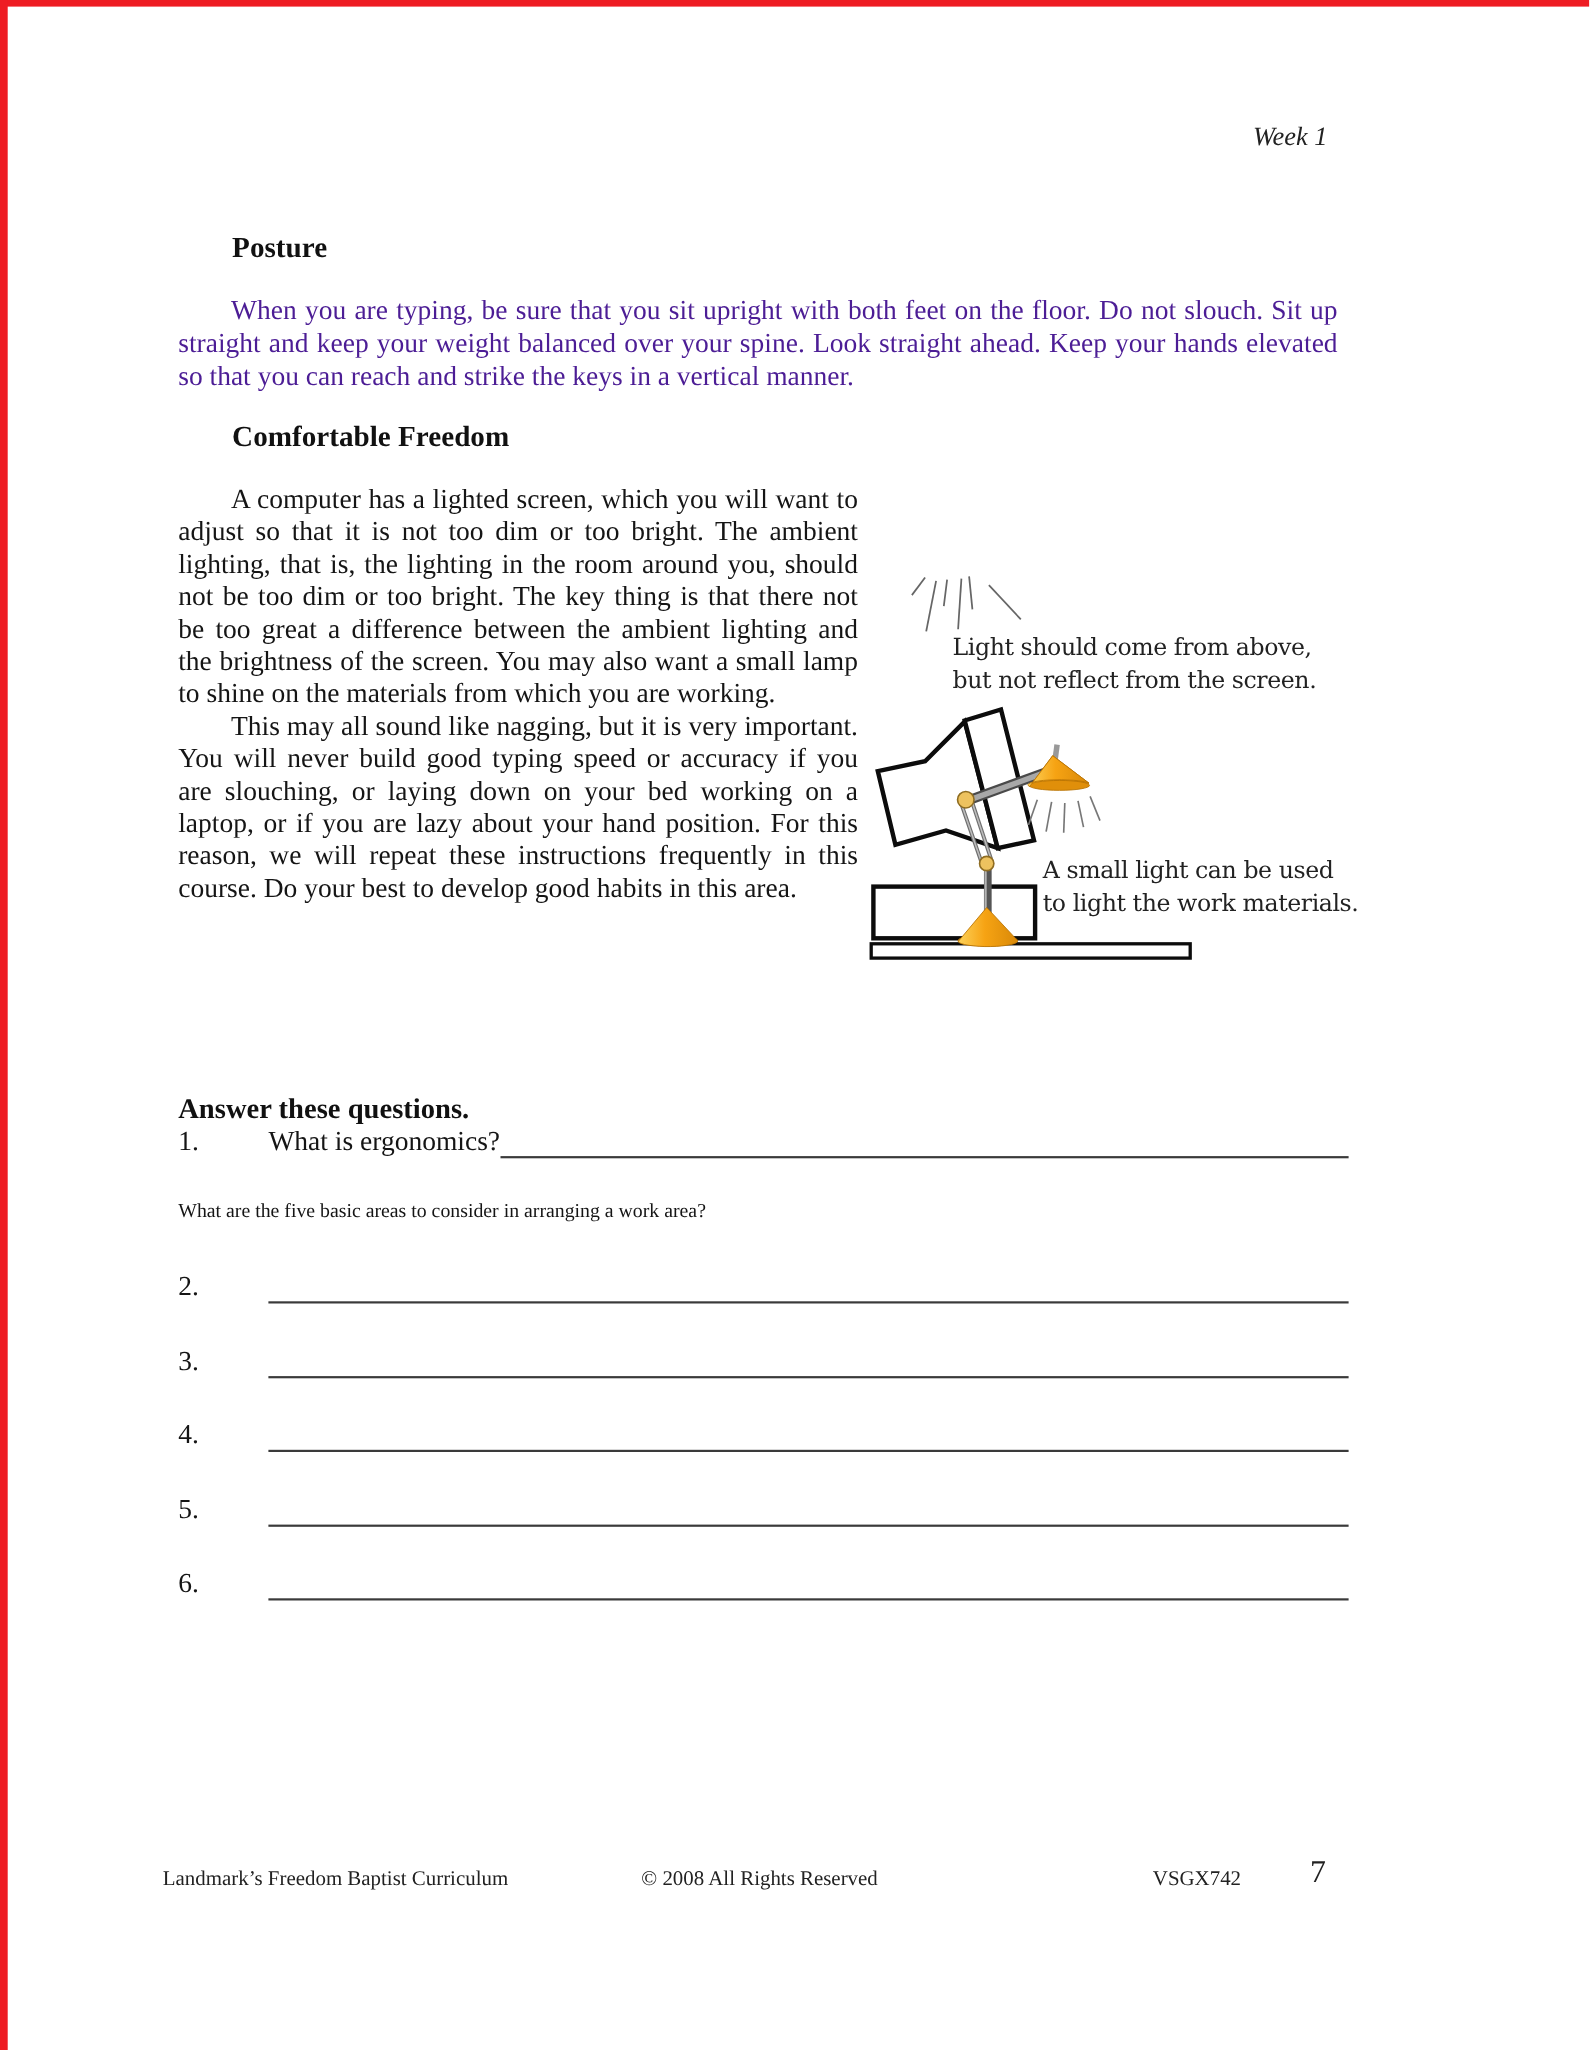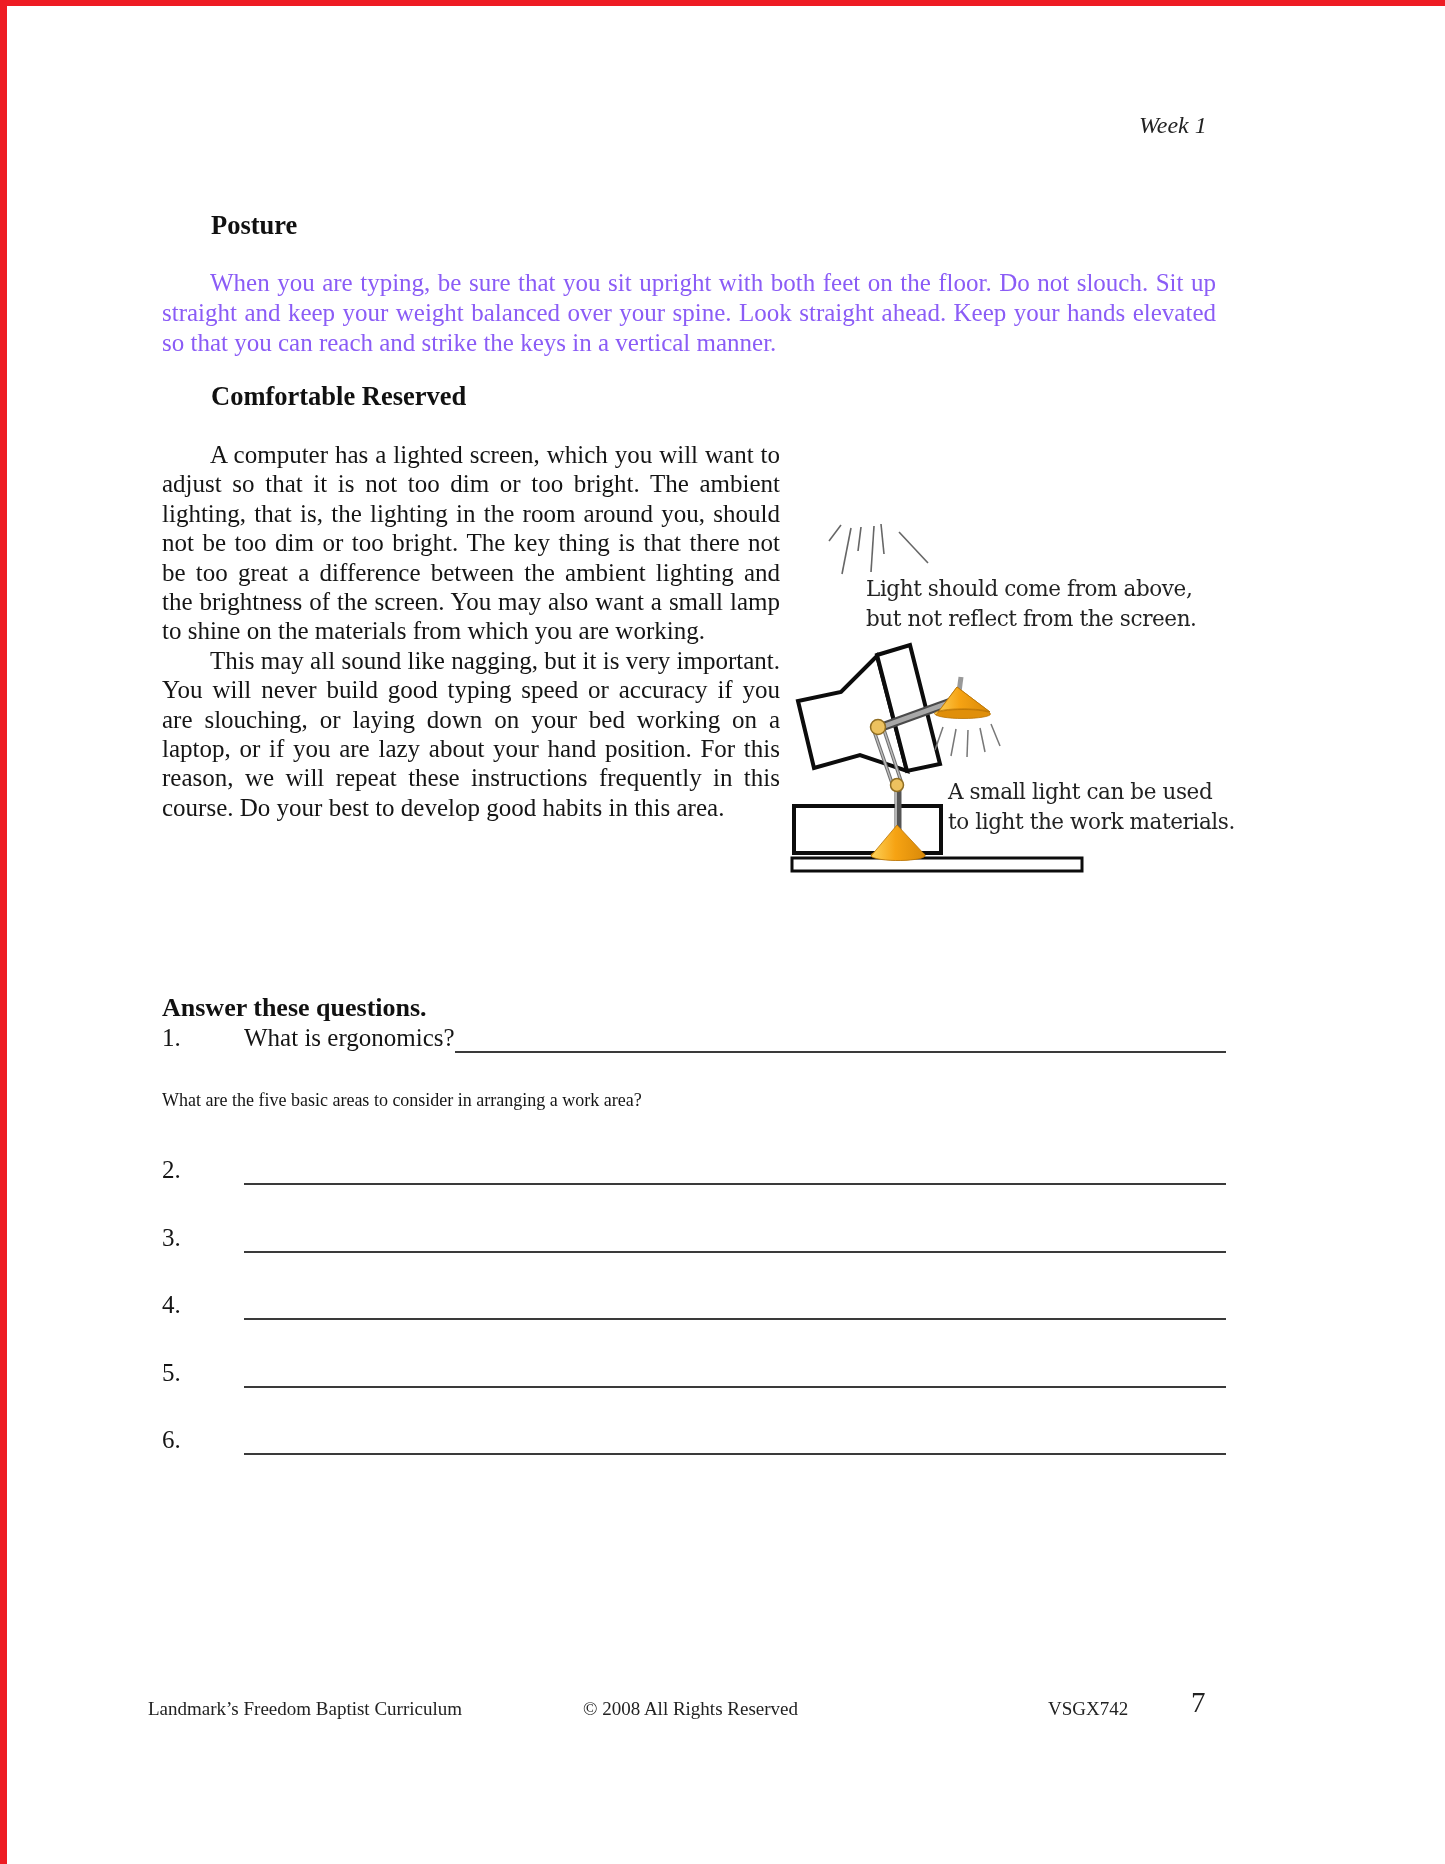--- a/index.html
+++ b/index.html
@@ -11,21 +11,21 @@
   }
   .edge-top { position:absolute; left:0; top:0; width:1445px; height:6px; background:#ee1c23; }
   .edge-left { position:absolute; left:0; top:0; width:7px; height:1864px; background:#ee1c23; }
 
   .week { position:absolute; left:1139px; top:112px; font-style:italic; font-size:24px; color:#222; }
 
   .h-bold { position:absolute; font-weight:bold; font-size:26.5px; color:#111; }
   .h-posture { left:211px; top:210px; }
   .h-lighting { left:211px; top:381px; }
 
-  .body-text { font-size:25px; line-height:30px; text-align:justify; color:#8b5cf6; }
+  .body-text { font-size:25px; line-height:30px; text-align:justify; color:#4c1d95; }
   .para-posture { position:absolute; left:162px; top:268px; width:1054px; text-indent:48px; }
 
   .two-col-left { position:absolute; left:162px; top:440px; width:618px; }
   .two-col-left p { font-size:25px; line-height:29.4px; text-align:justify; text-indent:48px; color:#151515; }
 
   .illustration { position:absolute; left:778px; top:492px; width:462px; height:388px; }
 
   .caption { position:absolute; font-family:"DejaVu Serif", serif; font-size:21.5px;
              line-height:30px; letter-spacing:-0.4px; color:#222; white-space:nowrap; }
   .caption-top { left:866px; top:574px; }
@@ -54,21 +54,21 @@
 
 <div class="page">
   <div class="edge-top"></div>
   <div class="edge-left"></div>
 
   <div class="week">Week 1</div>
 
   <div class="h-bold h-posture">Posture</div>
   <div class="body-text para-posture">When you are typing, be sure that you sit upright with both feet on the floor. Do not slouch. Sit up straight and keep your weight balanced over your spine. Look straight ahead. Keep your hands elevated so that you can reach and strike the keys in a vertical manner.</div>
 
-  <div class="h-bold h-lighting">Comfortable Reserved</div>
+  <div class="h-bold h-lighting">Comfortable Freedom</div>
 
   <div class="two-col-left">
     <p>A computer has a lighted screen, which you will want to adjust so that it is not too dim or too bright. The ambient lighting, that is, the lighting in the room around you, should not be too dim or too bright. The key thing is that there not be too great a difference between the ambient lighting and the brightness of the screen. You may also want a small lamp to shine on the materials from which you are working.</p>
     <p>This may all sound like nagging, but it is very important. You will never build good typing speed or accuracy if you are slouching, or laying down on your bed working on a laptop, or if you are lazy about your hand position. For this reason, we will repeat these instructions frequently in this course. Do your best to develop good habits in this area.</p>
   </div>
 
   <svg class="illustration" viewBox="778 492 462 388" xmlns="http://www.w3.org/2000/svg">
     <defs>
       <linearGradient id="coneGrad" x1="0" y1="0" x2="1" y2="0">
         <stop offset="0" stop-color="#fdd25a"></stop>

